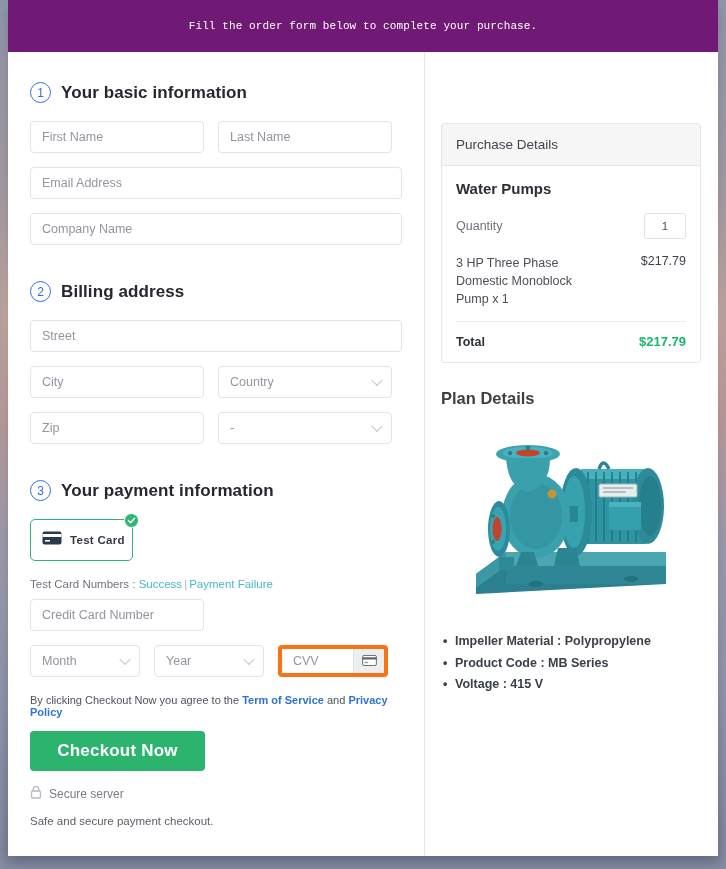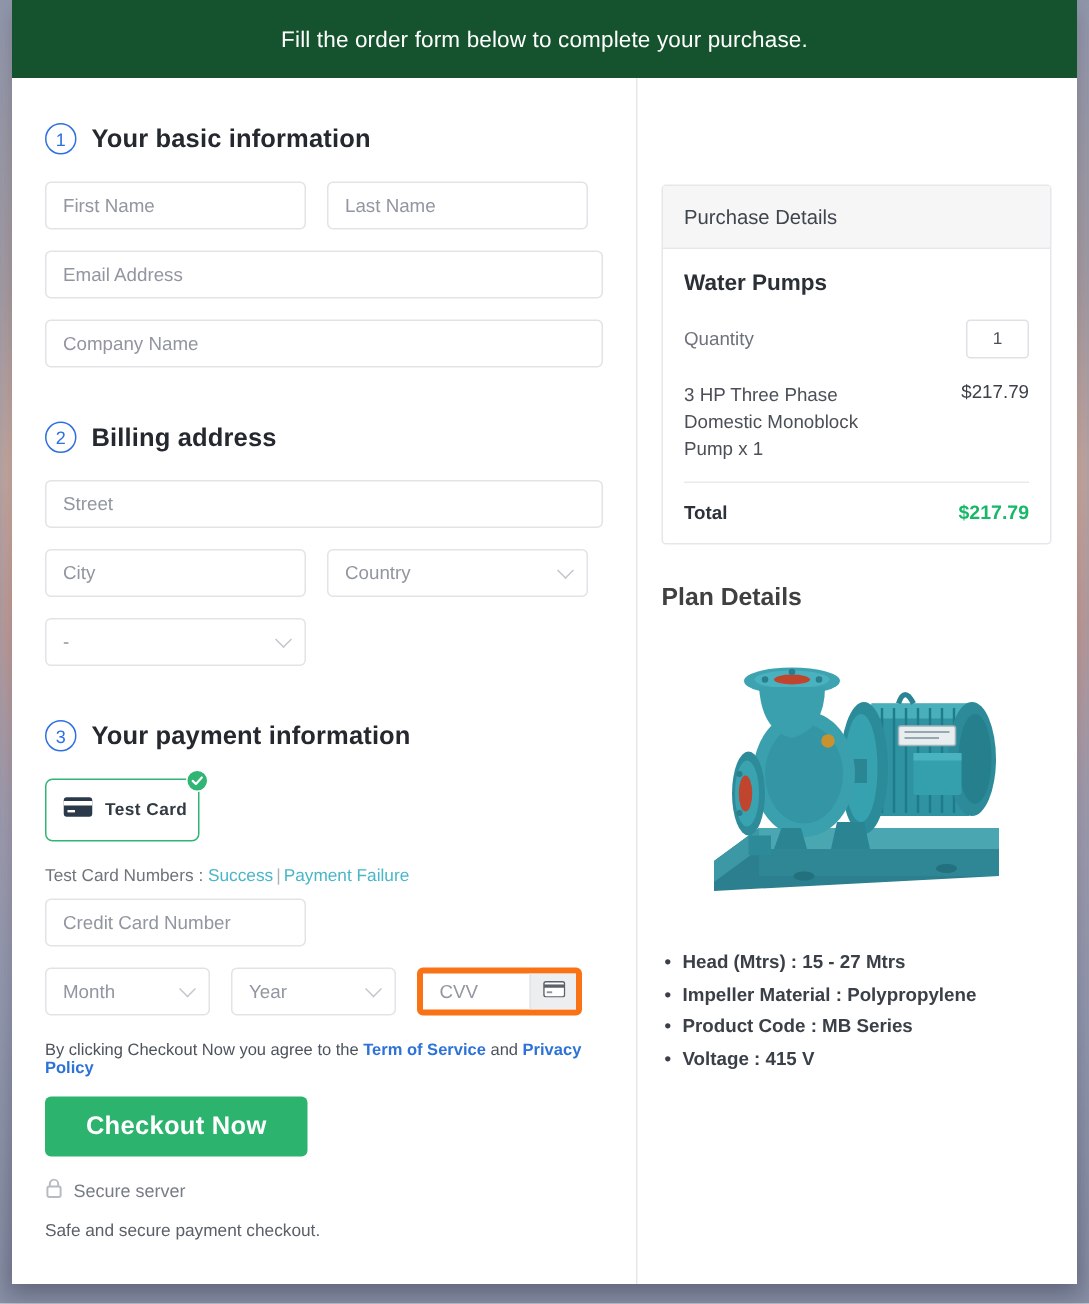--- a/index.html
+++ b/index.html
@@ -35,27 +35,28 @@
     width: 710px;
     height: 856px;
     background: #ffffff;
     box-shadow: 0 4px 14px rgba(25,30,50,.35);
     overflow: hidden;
   }
 
   
   .banner {
     height: 52px;
-    background: #14532d;
+    background: #701a75;
     color: #ffffff;
     display: flex;
     align-items: center;
     justify-content: center;
-    font-size: 15px;
+    font-size: 11px;
     letter-spacing: .1px;
+    font-family: Liberation Mono, monospace;
   }
 
   
   .body {
     display: flex;
     height: 804px;
   }
 
   .col-left {
     width: 417px;
@@ -356,20 +357,21 @@
         <div class="field full">Street</div>
       </div>
       <div class="row">
         <div class="field half">City</div>
         <div class="field half">
           <span>Country</span>
           <span class="chev"></span>
         </div>
       </div>
       <div class="row">
+        <div class="field half">Zip</div>
         <div class="field half">
           <span>-</span>
           <span class="chev"></span>
         </div>
       </div>
 
       <div class="sect-gap"></div>
 
       
       <div class="step">
@@ -534,20 +536,19 @@
 
           <polygon points="55,128 68,128 72,142 50,142" fill="#2a8492"></polygon>
           <polygon points="92,124 110,124 114,142 88,142" fill="#2a8492"></polygon>
           <polygon points="33,133 48,133 48,146 33,146" fill="#2d8a98"></polygon>
 
           <circle cx="86" cy="70" r="4.5" fill="#c8922f"></circle>
         </svg>
       </div>
 
       <ul class="spec-list">
-        <li>Head (Mtrs) : 15 - 27 Mtrs</li>
         <li>Impeller Material : Polypropylene</li>
         <li>Product Code : MB Series</li>
         <li>Voltage : 415 V</li>
       </ul>
     </div>
   </div>
 </div>
 
 </body></html>

